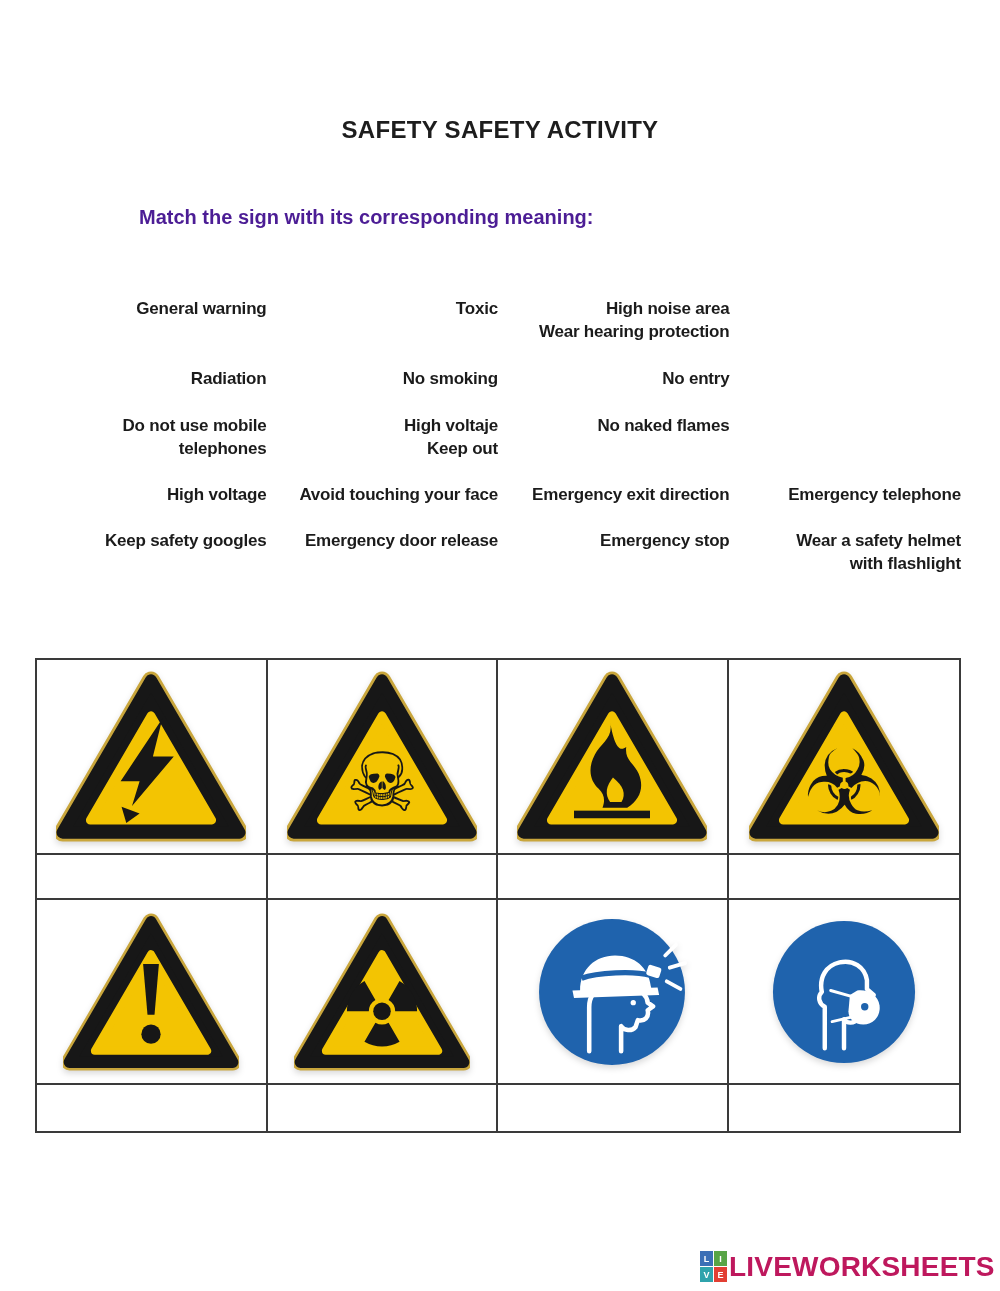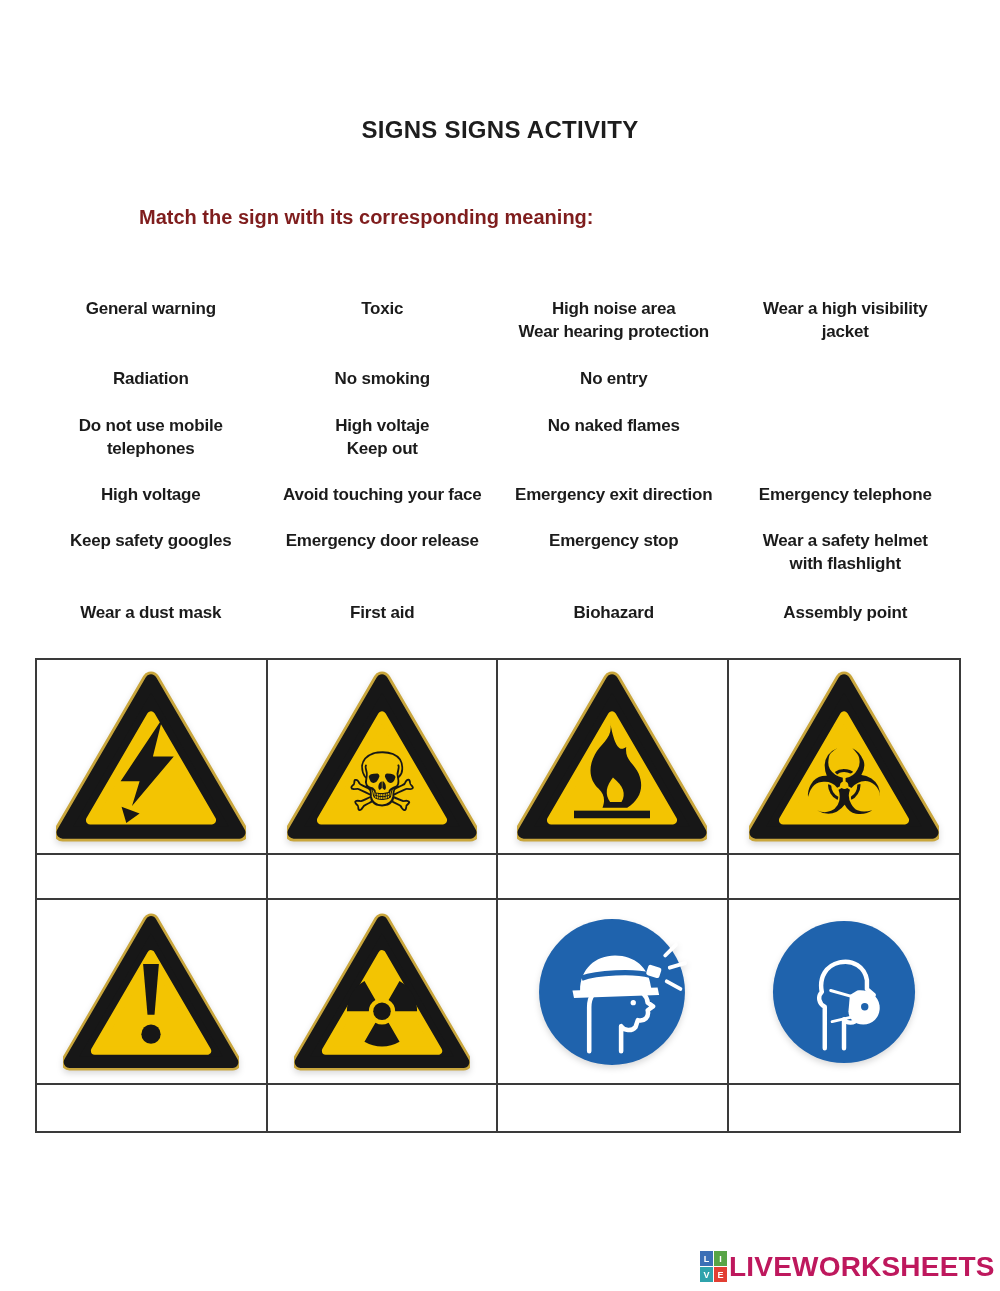--- a/index.html
+++ b/index.html
@@ -1,27 +1,27 @@
 <!DOCTYPE html>
 <html><head>
 <meta charset="utf-8">
 <title>Safety signs activity</title>
 <style>
   html,body{margin:0;padding:0;background:#ffffff;}
   .page{position:relative;width:1000px;height:1291px;background:#ffffff;overflow:hidden;
         font-family:"Liberation Sans",sans-serif;color:#1b1b1b;}
   .title{position:absolute;top:116px;left:0;width:1000px;text-align:center;
          font-size:24px;font-weight:600;letter-spacing:.3px;color:#1d1d1d;}
-  .instruction{position:absolute;top:206px;left:139px;font-size:20px;font-weight:600;color:#7f1d1d;text-align:right;}
+  .instruction{position:absolute;top:206px;left:139px;font-size:20px;font-weight:600;color:#4c1d95;text-align:right;}
 
   
   .labels{position:absolute;top:297px;left:35px;width:926px;}
   .label-row{display:grid;grid-template-columns:repeat(4,1fr);}
   .lr1{height:70px}.lr2{height:47px}.lr3{height:69px}.lr4{height:46px}.lr5{height:72px}.lr6{height:40px}
-  .label{white-space:pre-line;text-align:center;font-size:17px;font-weight:600;
+  .label{white-space:pre-line;text-align:right;font-size:17px;font-weight:600;
          line-height:23px;letter-spacing:-.2px;color:#1b1b1b;}
 
   
   .sign-table{position:absolute;top:658px;left:35px;width:926px;
               display:grid;grid-template-columns:repeat(4,1fr);
               grid-template-rows:195px 45px 185px 46px;
               border:2px solid #3a3a3a;box-sizing:border-box;background:#fff;}
   .cell{border-right:2px solid #3a3a3a;border-bottom:2px solid #3a3a3a;
         display:flex;align-items:center;justify-content:center;box-sizing:border-box;background:#fff;}
   .cell.last-col{border-right:none;}
@@ -42,31 +42,29 @@
   .tiles{display:grid;grid-template-columns:13px 13px;grid-auto-rows:15px;gap:1px;}
   .tile{color:#fff;font-size:9px;font-weight:bold;display:flex;align-items:center;justify-content:center;}
   .tile-l{background:#3b6fb6}.tile-i{background:#58a546}.tile-v{background:#2fa3ac}.tile-e{background:#e23f33}
   .wordmark{font-size:28px;font-weight:bold;color:#be185d;letter-spacing:.2px;line-height:31px;}
 </style>
 </head>
 <body>
 
 <div class="page">
 
-  <div class="title">SIGNS SIGNS ACTIVITY</div>
+  <div class="title">SAFETY SAFETY ACTIVITY</div>
   <div class="instruction">Match the sign with its corresponding meaning:</div>
 
   <div class="labels">
     <div class="label-row lr1">
       <div class="label">General warning</div>
       <div class="label">Toxic</div>
       <div class="label">High noise area
 Wear hearing protection</div>
-      <div class="label">Wear a high visibility
-jacket</div>
     </div>
     <div class="label-row lr2">
       <div class="label">Radiation</div>
       <div class="label">No smoking</div>
       <div class="label">No entry</div>
     </div>
     <div class="label-row lr3">
       <div class="label">Do not use mobile
 telephones</div>
       <div class="label">High voltaje
@@ -78,26 +76,20 @@
       <div class="label">Avoid touching your face</div>
       <div class="label">Emergency exit direction</div>
       <div class="label">Emergency telephone</div>
     </div>
     <div class="label-row lr5">
       <div class="label">Keep safety googles</div>
       <div class="label">Emergency door release</div>
       <div class="label">Emergency stop</div>
       <div class="label">Wear a safety helmet
 with flashlight</div>
-    </div>
-    <div class="label-row lr6">
-      <div class="label">Wear a dust mask</div>
-      <div class="label">First aid</div>
-      <div class="label">Biohazard</div>
-      <div class="label">Assembly point</div>
     </div>
   </div>
 
   <div class="sign-table">
 
     <div class="cell">
       <svg class="sign" width="190" height="171" viewBox="0 0 200 180">
         <polygon class="rim" points="100,10 193,170 7,170"></polygon>
         <polygon class="blk" points="100,10 193,170 7,170"></polygon>
         <polygon class="yel" points="100,47 164,157 36,157"></polygon>

